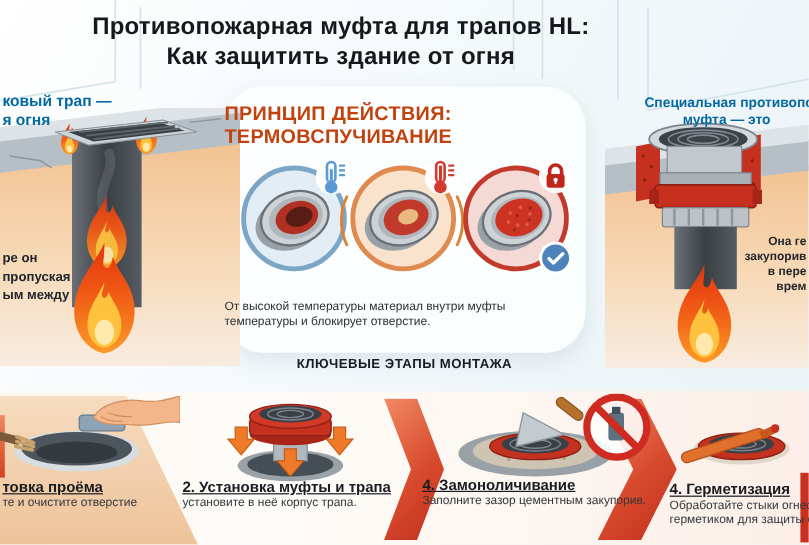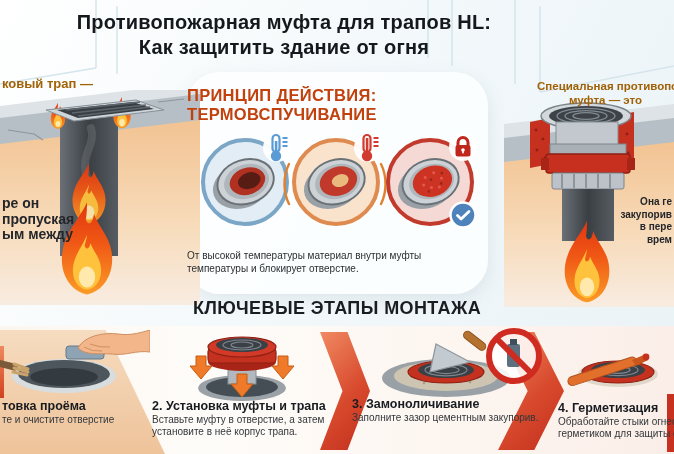--- a/index.html
+++ b/index.html
@@ -25,27 +25,27 @@
   .caption{
     left:187px;top:249px;width:300px;text-align:left;
     font-size:10px;line-height:13px;color:#2b2f33;font-weight:500;
   }
   .stage{
     width:80px;height:80px;border-radius:50%;top:138px;
     box-sizing:content-box;border:4px solid;
   }
   .stage svg.coupling{position:absolute;left:-3px;top:-2px;}
   .corner-icon{position:absolute;}
-  .side-label{font-weight:700;color:#a16207;}
+  .side-label{font-weight:700;color:#0369a1;}
   .side-note{font-weight:600;color:#23262a;}
   .steps-head{
     left:0;top:298px;width:674px;text-align:center;
-    font-size:18px;font-weight:800;color:#191d22;letter-spacing:.4px;
-  }
-  .step-text .t{font-size:12.5px;font-weight:800;color:#181c20;line-height:15px;white-space:nowrap;}
+    font-size:11px;font-weight:800;color:#191d22;letter-spacing:.4px;
+  }
+  .step-text .t{font-size:12.5px;font-weight:800;color:#181c20;line-height:15px;white-space:nowrap;text-decoration:underline;}
   .step-text .b{font-size:10px;line-height:12px;color:#33373b;font-weight:500;white-space:nowrap;}
   .chev{
     top:332px;height:118px;
     background:linear-gradient(135deg,#f08a62 0%,#d84a2d 55%,#c22f1d 100%);
     clip-path:polygon(0 0,55% 0,100% 50%,55% 100%,0 100%,45% 50%);
   }
   .bgline{stroke:#d5e5ec;stroke-width:1.5;fill:none;}
 </style>
 </head>
 <body>
@@ -134,22 +134,23 @@
   <use href="#flame" x="52" y="126" width="62" height="88"></use>
 </svg>
 
 <div class="abs title">
   <div>Противопожарная муфта для трапов HL:</div>
   <div>Как защитить здание от огня</div>
 </div>
 
 <div class="abs side-label" style="left:2px;top:76px;font-size:13px;line-height:16px;">
   <div>ковый трап —</div>
-</div>
-<div class="abs side-note" style="left:2px;top:196px;font-size:14px;line-height:15.5px;">
+  <div>я огня</div>
+</div>
+<div class="abs side-note" style="left:2px;top:208px;font-size:11px;line-height:15.5px;">
   <div>ре он</div>
   <div>пропуская</div>
   <div>ым между</div>
 </div>
 
 <div class="abs side-label" style="left:537px;top:79px;width:137px;text-align:center;font-size:11.5px;line-height:14px;">
   <div style="white-space:nowrap">Специальная противопо</div>
   <div>муфта — это</div>
 </div>
 <div class="abs side-note" style="left:610px;top:196px;width:62px;text-align:right;font-size:10px;line-height:12.5px;">
@@ -331,24 +332,23 @@
     <circle cx="80" cy="27" r="3.4" fill="#c5311f"></circle>
   </g>
 </svg>
 
 <div class="abs step-text" style="left:2px;top:399px;">
   <div class="t">товка проёма</div>
   <div class="b">те и очистите отверстие</div>
 </div>
 <div class="abs step-text" style="left:152px;top:399px;">
   <div class="t">2. Установка муфты и трапа</div>
-  <div class="b">Вставьте муфту в отверстие, а затем</div>
   <div class="b">установите в неё корпус трапа.</div>
 </div>
 <div class="abs step-text" style="left:352px;top:397px;">
-  <div class="t">3. Замоноличивание</div>
+  <div class="t">4. Замоноличивание</div>
   <div class="b">Заполните зазор цементным закупорив.</div>
 </div>
 <div class="abs step-text" style="left:558px;top:401px;">
   <div class="t">4. Герметизация</div>
   <div class="b">Обработайте стыки огнесто</div>
   <div class="b">герметиком для защиты от</div>
 </div>
 
 </body></html>

